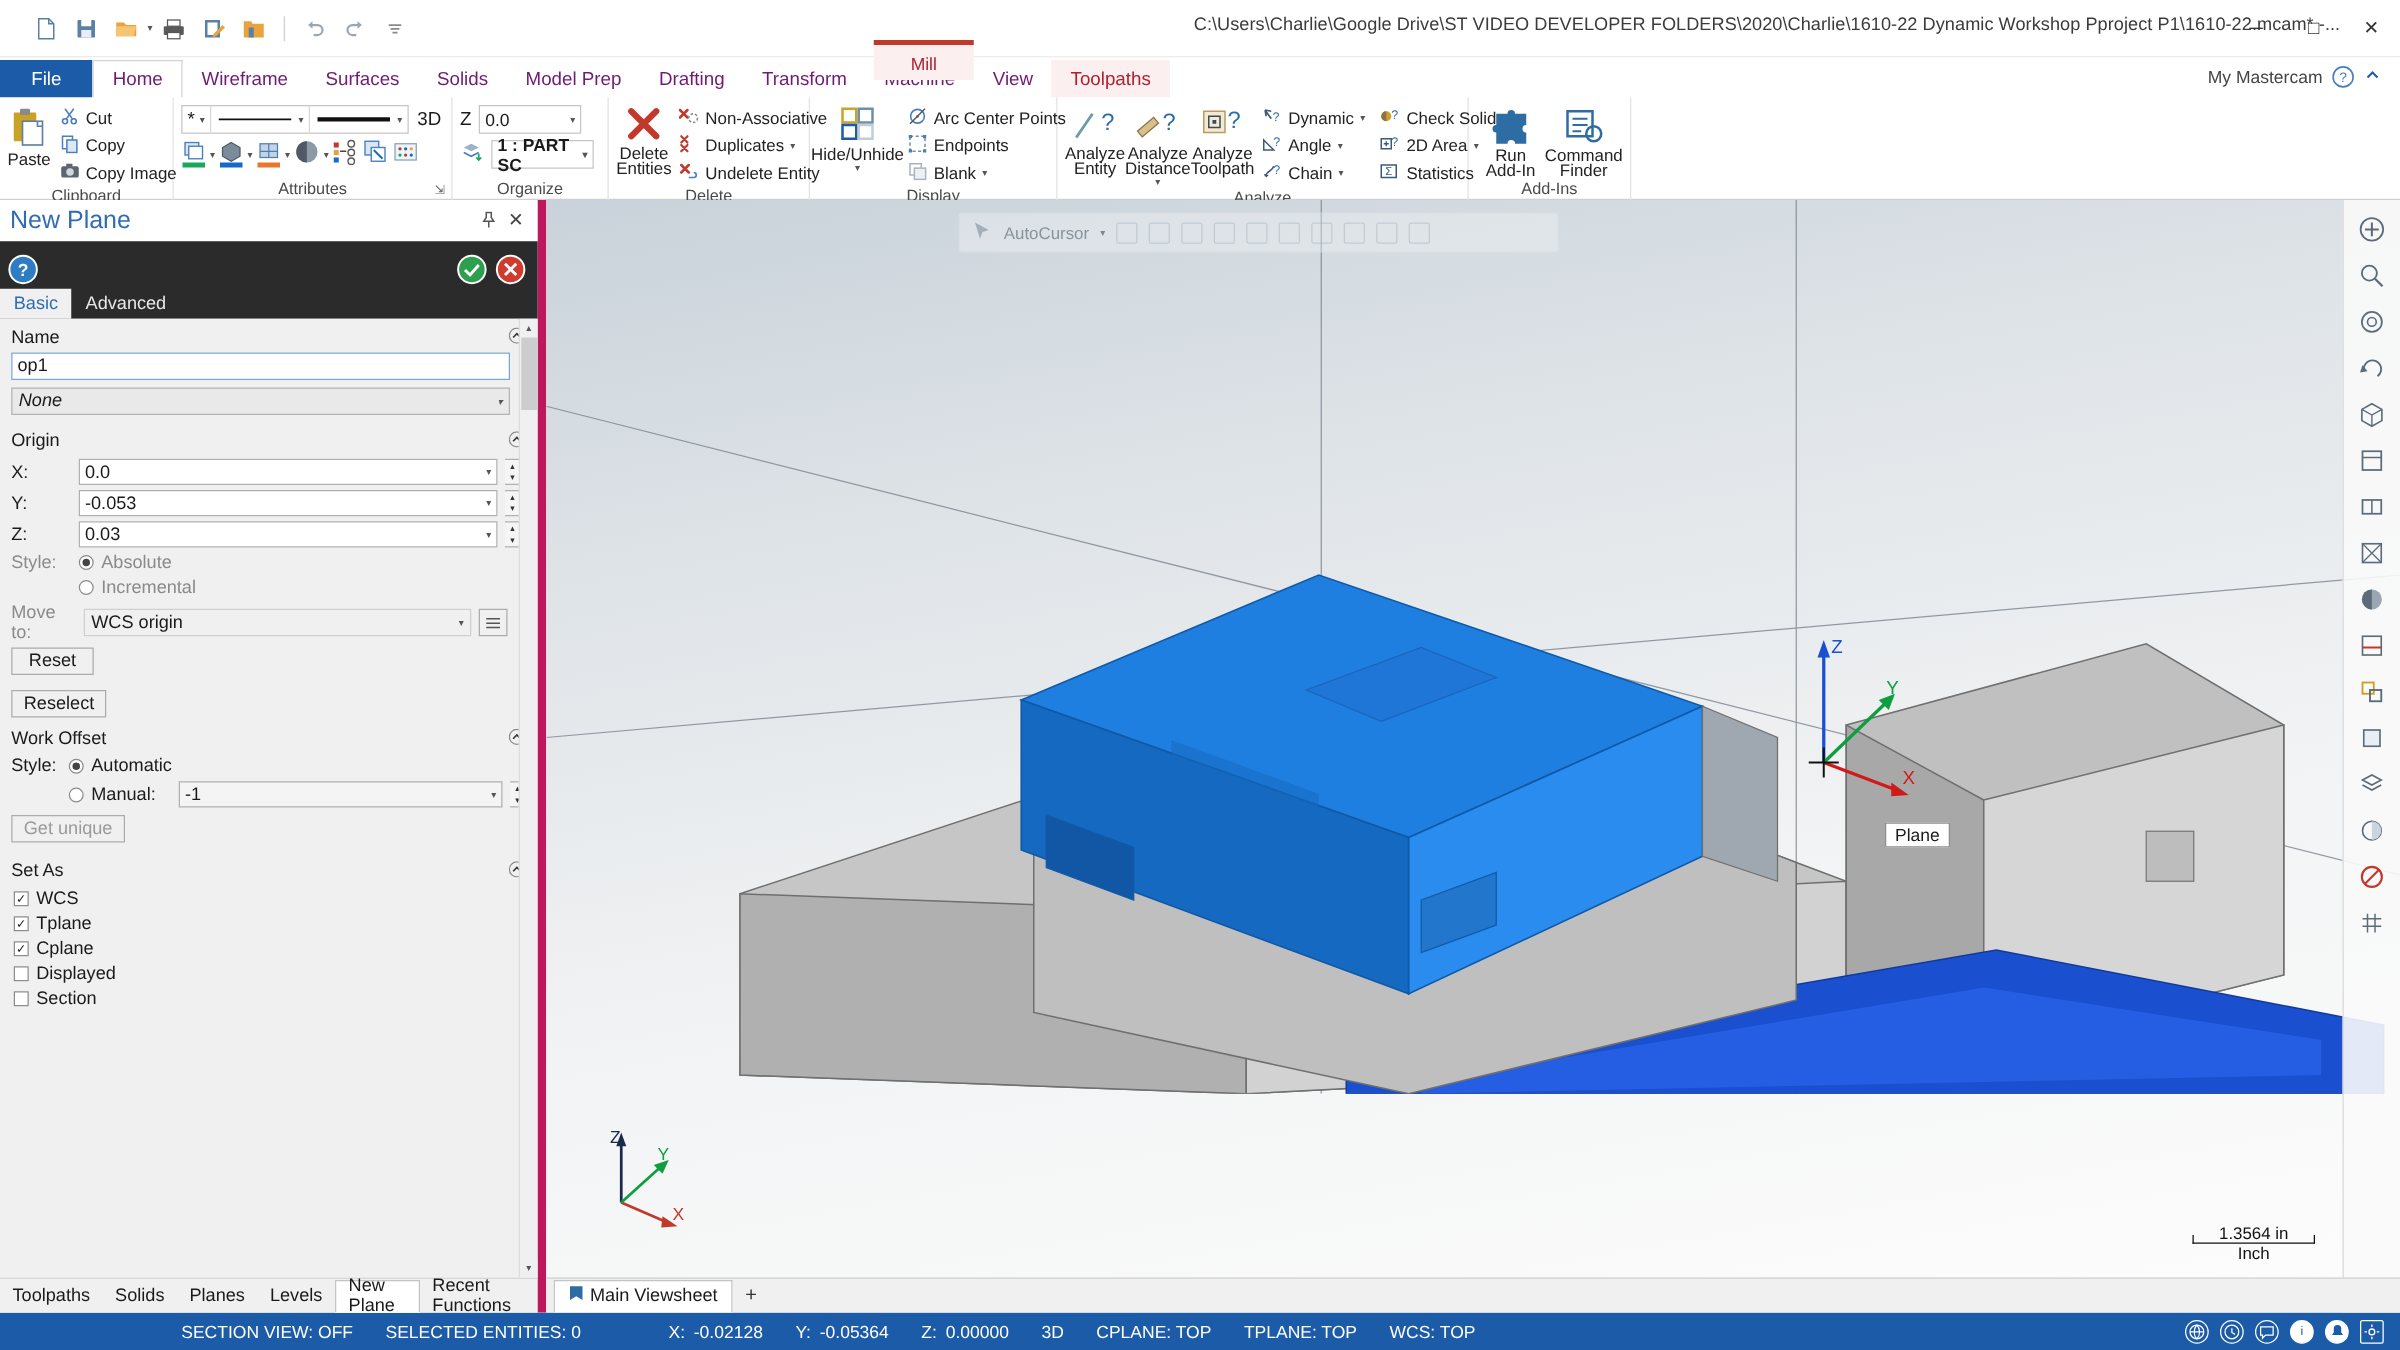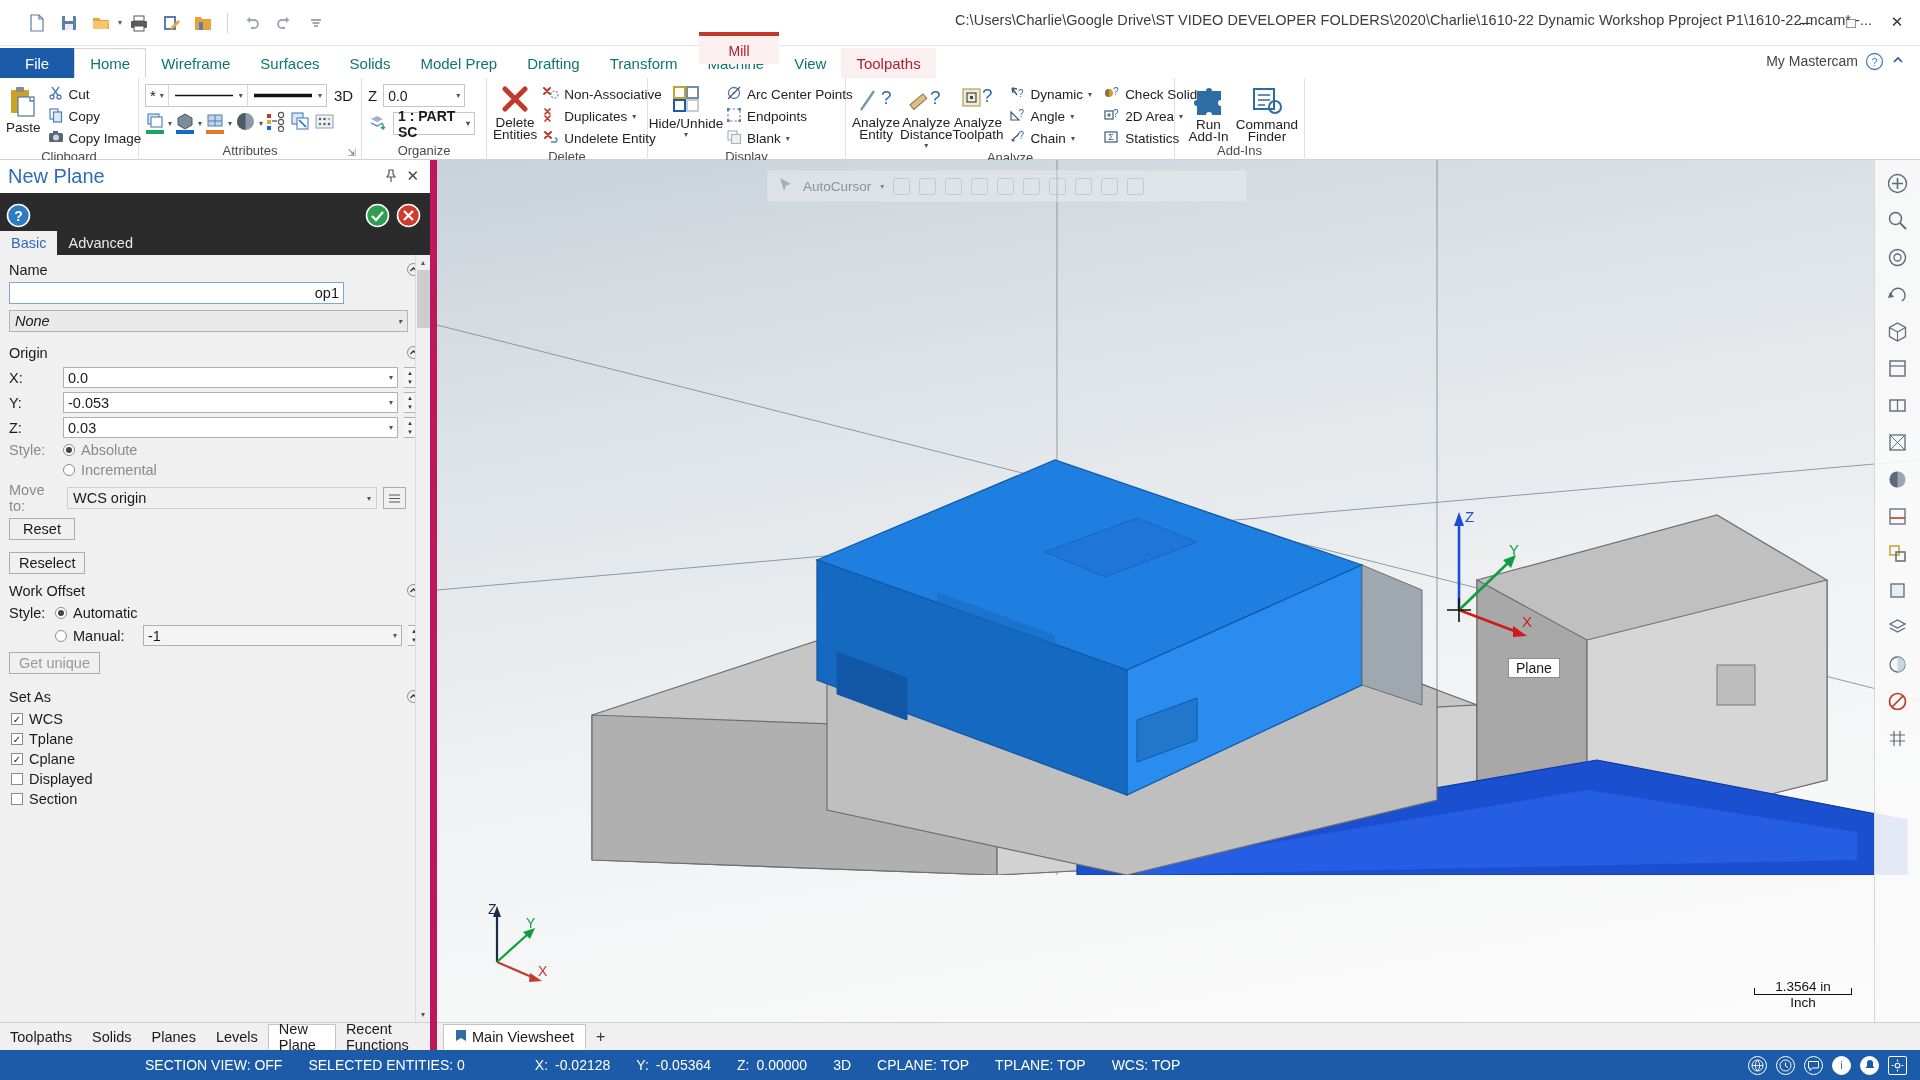--- a/index.html
+++ b/index.html
@@ -22,21 +22,21 @@
   .title-text { position:absolute; left:955px; top:12px; font-size:14.5px; color:#3b3b3b;
                 white-space:nowrap; letter-spacing:0.05px; }
   .winctl { position:absolute; right:0; top:0; height:44px; display:flex; }
   .winbtn { width:46px; height:44px; display:flex; align-items:center; justify-content:center;
             font-size:15px; color:#333; }
 
   
   .tabbar { height:32px; background:#fff; display:flex; align-items:flex-end; position:relative;
             flex:0 0 32px; }
   .tab { height:30px; padding:0 15px; display:flex; align-items:center; font-size:15px;
-         color:#0f766e; white-space:nowrap; }
+         color:#701a75; white-space:nowrap; }
   .tab.file { background:#1c5ba8; color:#fff; height:30px; padding:0 25px; font-weight:normal; }
   .tab.active { background:#fff; border:1px solid #d4d4d4; border-bottom:1px solid #fff;
                 position:relative; z-index:3; }
   .tab.ctx { background:#fbeff0; color:#b0202e; }
   .ctx-group { position:absolute; left:699px; top:-14px; width:80px; }
   .ctx-head { height:4px; background:#c0392b; }
   .ctx-label { background:#fbeff0; color:#b0202e; font-size:14px; text-align:center;
                padding:7px 0 0 0; height:28px; }
   .mymc { position:absolute; right:62px; top:7px; font-size:14px; color:#444; }
   .helpico { position:absolute; right:36px; top:6px; }
@@ -700,21 +700,21 @@
           <div class="sect-head">
             <span class="h">Name</span>
             <span class="collapse">
               <svg width="13" height="13" viewBox="0 0 13 13">
                   <circle cx="6.5" cy="6.5" r="6" fill="none" stroke="#8a8a8a" stroke-width="1"></circle>
                   <path d="M3.5 8l3-3 3 3" fill="none" stroke="#333" stroke-width="1.3"></path>
                 </svg>
             </span>
           </div>
           <div style="padding:0 9px 6px 9px;">
-            <div class="txtinput" style="width:335px;justify-content:flex-end;">
+            <div class="txtinput" style="width:399px;">
               <span>op1</span>
             </div>
           </div>
 
           <div style="padding:0 9px 6px 9px;">
             <div class="selinput" style="width:399px;font-style:italic;">
               <span>None</span>
               <span class="drop-caret">▾</span>
             </div>
           </div>

